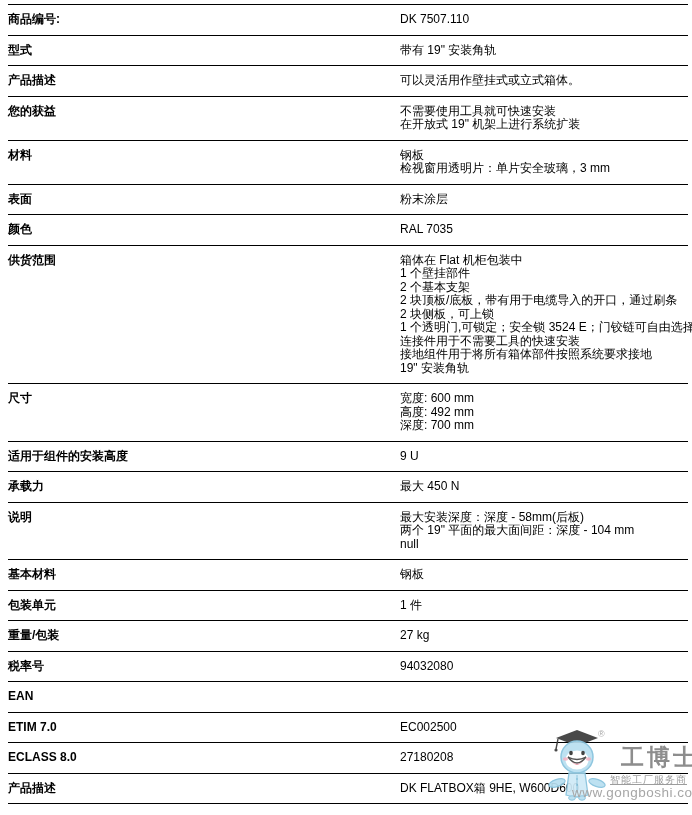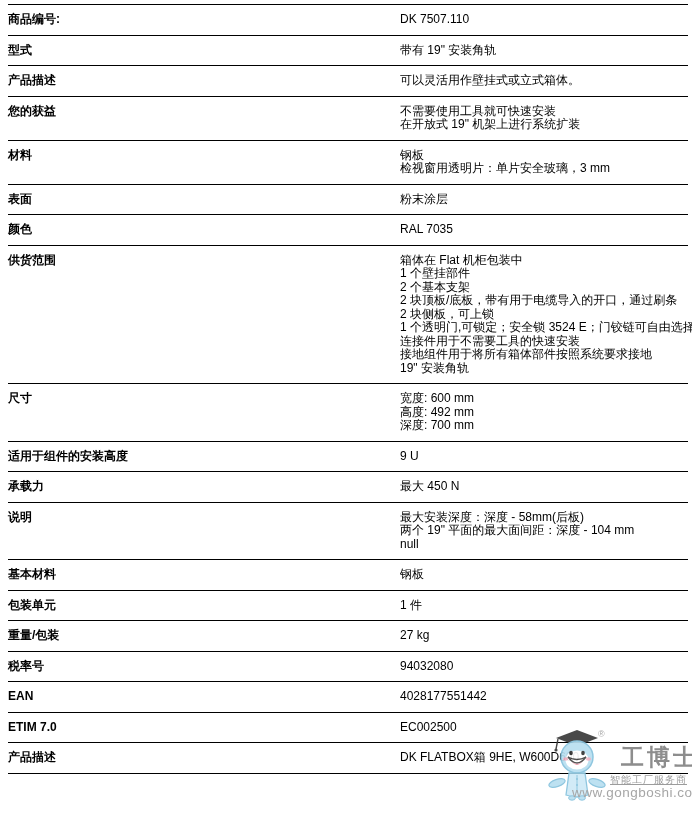--- a/index.html
+++ b/index.html
@@ -210,28 +210,31 @@
       </div>
     </div>
     <div class="row">
       <div class="label">税率号</div>
       <div class="value">
         <div class="vline">94032080</div>
       </div>
     </div>
     <div class="row">
       <div class="label">EAN</div>
-      <div class="value">
-        <div class="vline">4028177551442</div>
-      </div>
     </div>
     <div class="row">
       <div class="label">ETIM 7.0</div>
       <div class="value">
         <div class="vline">EC002500</div>
+      </div>
+    </div>
+    <div class="row">
+      <div class="label">ECLASS 8.0</div>
+      <div class="value">
+        <div class="vline">27180208</div>
       </div>
     </div>
     <div class="row">
       <div class="label">产品描述</div>
       <div class="value">
         <div class="vline">DK FLATBOX箱 9HE, W600D600</div>
       </div>
     </div>
   </div>
 

